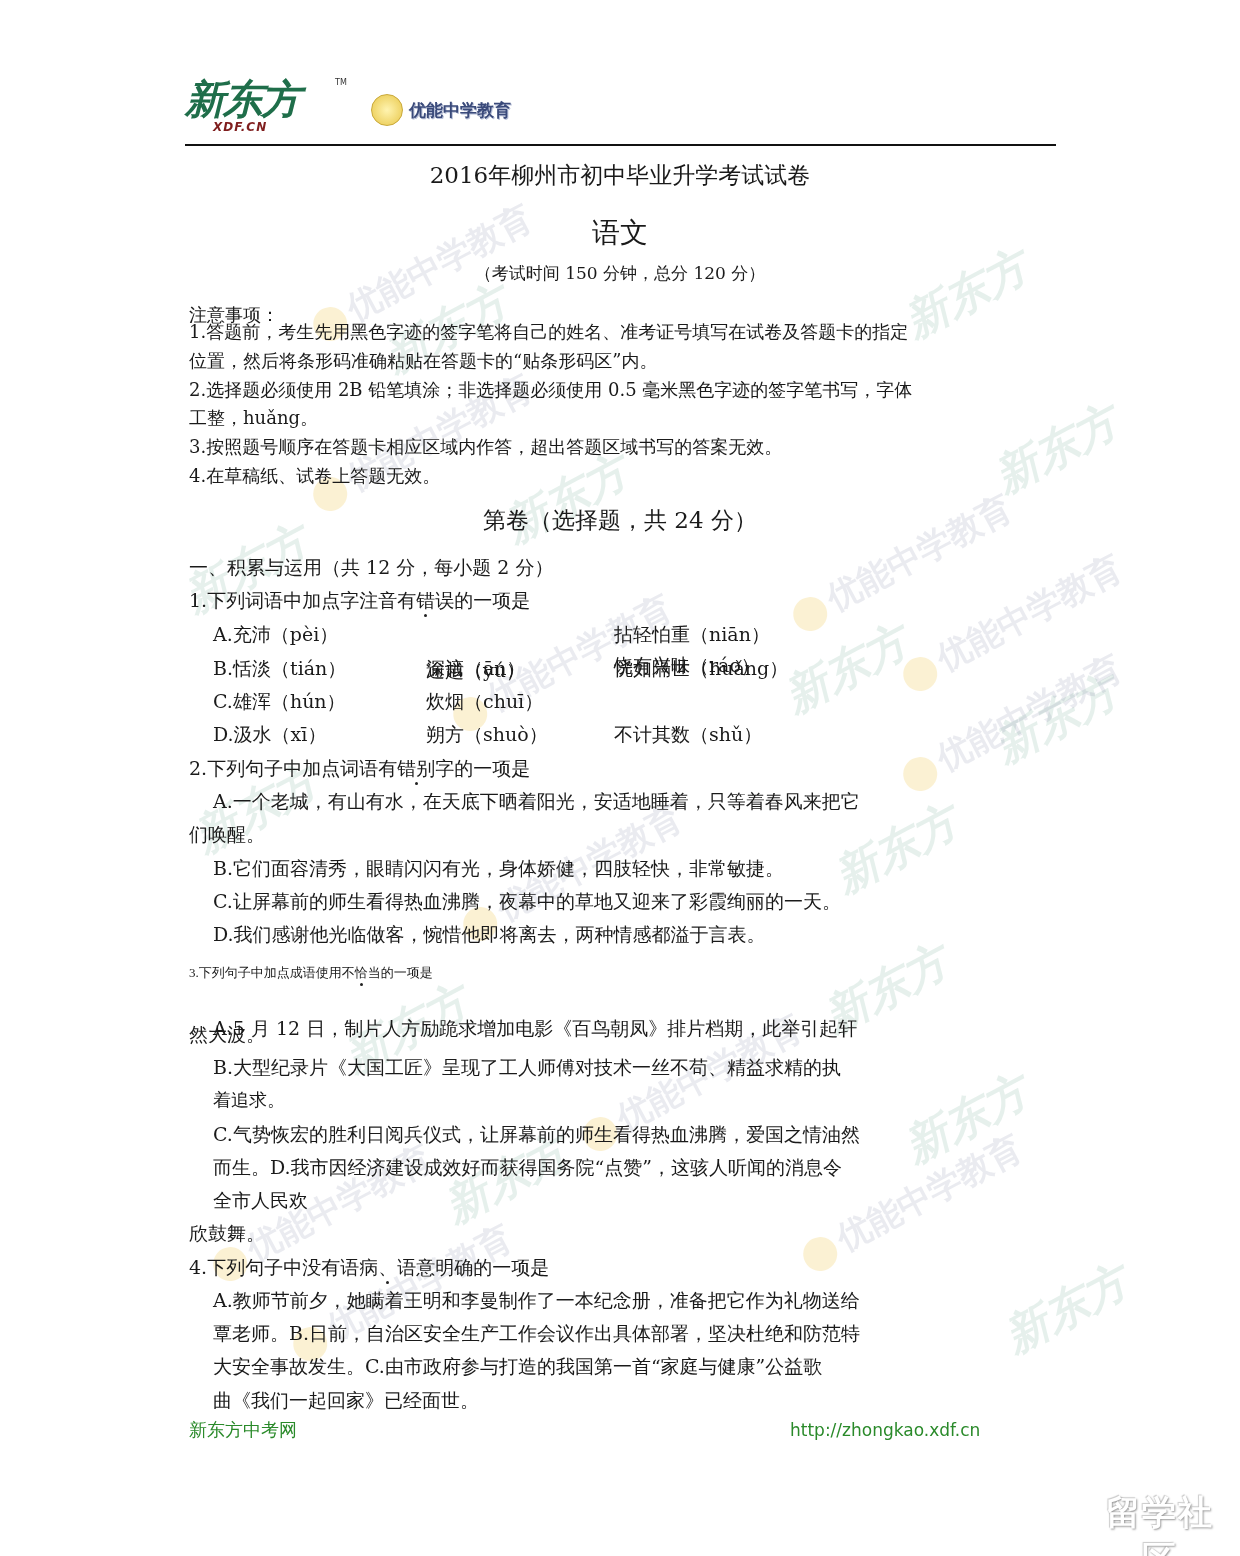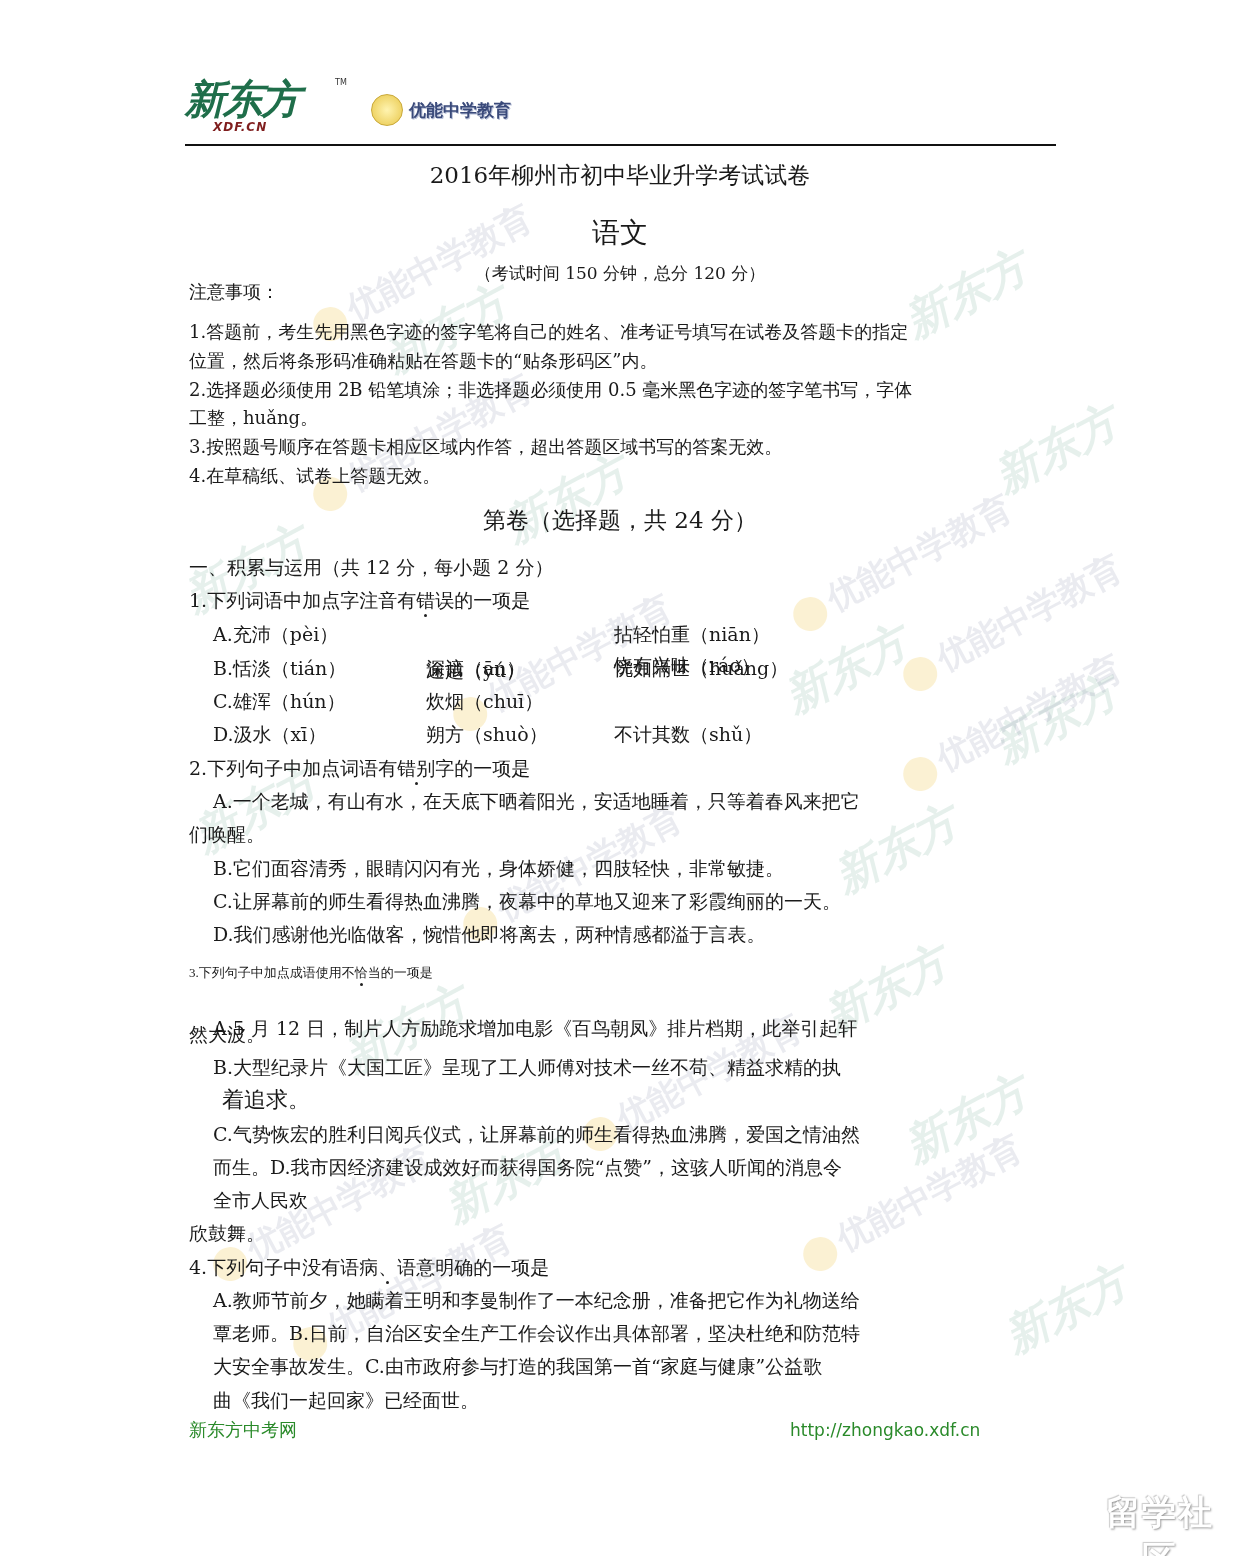--- a/index.html
+++ b/index.html
@@ -88,21 +88,21 @@
     <div class="circle"></div>
     <div class="txt">优能中学教育</div>
   </div>
 </div>
 <div class="rule"></div>
 
 <div class="title t1">2016年柳州市初中毕业升学考试试卷</div>
 <div class="title t2">语文</div>
 <div class="title t3">（考试时间 150 分钟，总分 120 分）</div>
 
-<div class="line" style="top:280px;">注意事项：</div>
+<div class="line" style="top:303px;">注意事项：</div>
 <div class="line" style="top:320px;">1.答题前，考生先用黑色字迹的签字笔将自己的姓名、准考证号填写在试卷及答题卡的指定</div>
 <div class="line" style="top:349px;">位置，然后将条形码准确粘贴在答题卡的“贴条形码区”内。</div>
 <div class="line" style="top:378px;">2.选择题必须使用 2B 铅笔填涂；非选择题必须使用 0.5 毫米黑色字迹的签字笔书写，字体</div>
 <div class="line" style="top:406px;">工整，huǎng。</div>
 <div class="line" style="top:435px;">3.按照题号顺序在答题卡相应区域内作答，超出答题区域书写的答案无效。</div>
 <div class="line" style="top:464px;">4.在草稿纸、试卷上答题无效。</div>
 
 <div class="title t4">第卷（选择题，共 24 分）</div>
 <div class="line" style="top:555px;font-size:19px;">一、积累与运用（共 12 分，每小题 2 分）</div>
 
@@ -132,21 +132,21 @@
 <div class="line ind" style="top:856px;font-size:19px;">B.它们面容清秀，眼睛闪闪有光，身体娇健，四肢轻快，非常敏捷。</div>
 <div class="line ind" style="top:889px;font-size:19px;">C.让屏幕前的师生看得热血沸腾，夜幕中的草地又迎来了彩霞绚丽的一天。</div>
 <div class="line ind" style="top:922px;font-size:19px;">D.我们感谢他光临做客，惋惜他即将离去，两种情感都溢于言表。</div>
 
 <div class="line" style="top:961px;font-size:13px;font-family:Liberation Serif, serif;">
   <span>3.下列句子中加点成语使用</span><span class="dot">不恰当</span><span>的一项是</span>
 </div>
 <div class="line ind" style="top:989px;font-size:19px;margin-top:27px;">A.5 月 12 日，制片人方励跪求增加电影《百鸟朝凤》排片档期，此举引起轩</div>
 <div class="line" style="top:1022px;font-size:19px;">然大波。</div>
 <div class="line ind" style="top:1055px;font-size:19px;text-align:center;">B.大型纪录片《大国工匠》呈现了工人师傅对技术一丝不苟、精益求精的执</div>
-<div class="line ind" style="top:1088px;font-size:22px;margin-left:9px;">着追求。</div>
+<div class="line ind" style="top:1088px;font-size:18px;">着追求。</div>
 <div class="line ind" style="top:1122px;font-size:19px;">C.气势恢宏的胜利日阅兵仪式，让屏幕前的师生看得热血沸腾，爱国之情油然</div>
 <div class="line ind" style="top:1155px;font-size:19px;">而生。D.我市因经济建设成效好而获得国务院“点赞”，这骇人听闻的消息令</div>
 <div class="line ind" style="top:1188px;font-size:19px;">全市人民欢</div>
 <div class="line" style="top:1221px;font-size:19px;">欣鼓舞。</div>
 
 <div class="line" style="top:1255px;font-size:19px;">
   <span>4.下列句子中</span><span class="dot">没有语病、语意明确</span><span>的一项是</span>
 </div>
 <div class="line ind" style="top:1288px;font-size:19px;">A.教师节前夕，她瞒着王明和李曼制作了一本纪念册，准备把它作为礼物送给</div>
 <div class="line ind" style="top:1321px;font-size:19px;">覃老师。B.日前，自治区安全生产工作会议作出具体部署，坚决杜绝和防范特</div>

